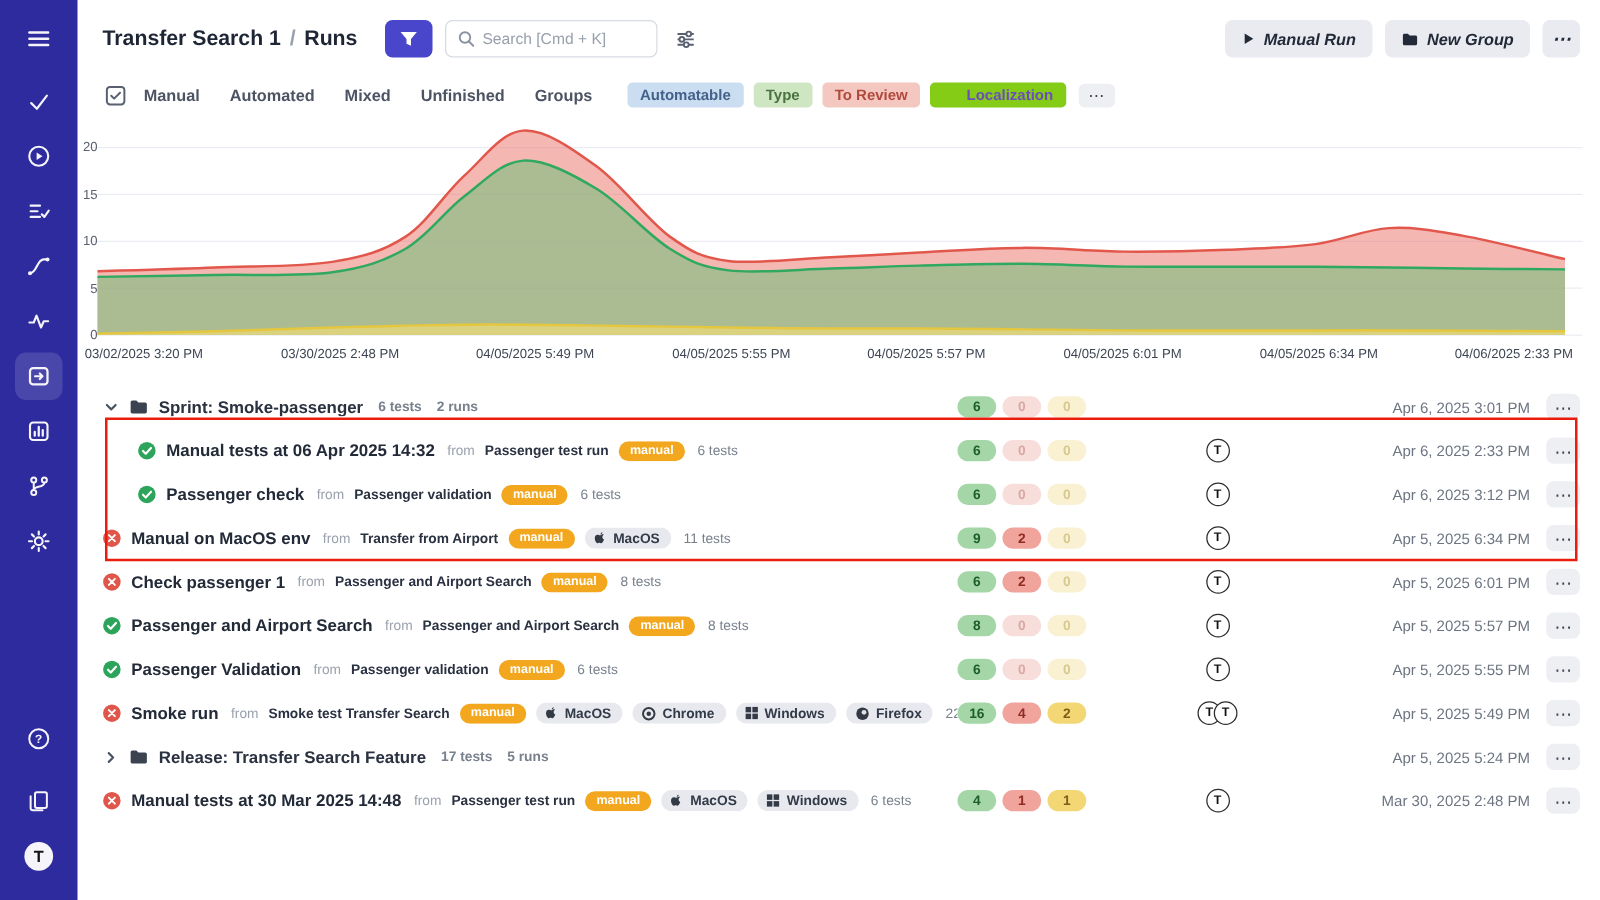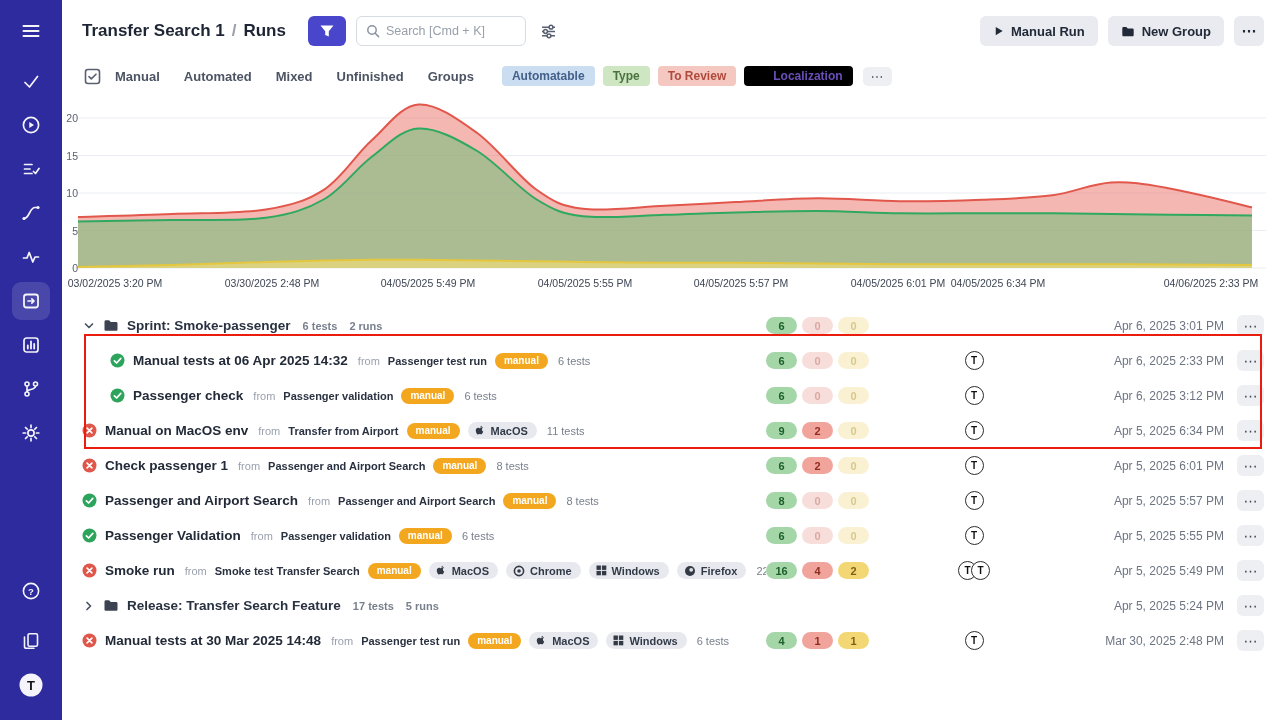--- a/index.html
+++ b/index.html
@@ -22,21 +22,21 @@
   .breadcrumb { font-size:17px; font-weight:700; color:#1e2534; white-space:nowrap; margin-right:12px; }
   .breadcrumb .sep { color:#9aa1ad; margin:0 7px; font-weight:600; }
   .btn-filter { width:38px; height:30px; border-radius:6px; background:var(--filter,#4a46cc); display:flex; align-items:center; justify-content:center; cursor:pointer; border:none; }
   .search { width:170px; height:30px; border:1px solid #d7dbe2; border-radius:6px; display:flex; align-items:center; gap:6px; padding:0 9px; background:#fff; }
   .search input { border:none; outline:none; flex:1; min-width:0; font-size:12.5px; color:#333; font-family:inherit; }
   .search input::placeholder { color:#98a0ac; }
   .icon-btn { background:none; border:none; display:flex; align-items:center; justify-content:center; cursor:pointer; padding:4px; }
   .grow { flex:1; }
   .btn { height:30px; border:none; border-radius:6px; display:inline-flex; align-items:center; gap:7px; padding:0 13px; font-size:13px; font-weight:700; cursor:pointer; font-family:inherit; white-space:nowrap; }
   .btn.primary { background:var(--accent,#5457d6); color:#fff; }
-  .btn.light { background:#e9ebf1; color:#222a38; }
+  .btn.light { background:#e9ebf1; color:#222a38;font-style:italic; }
   .btn.square { width:30px; padding:0; justify-content:center; font-size:15px; }
 
   
   .tabs-row { display:flex; align-items:center; padding:20px 16px 0 22px; }
   .tabs { display:flex; gap:24px; margin-left:14px; }
   .tab { font-size:13px; font-weight:600; color:#4c5464; cursor:pointer; white-space:nowrap; }
   .tags { display:flex; gap:8px; margin-left:28px; }
   .tag { font-size:12px; font-weight:600; border-radius:4px; padding:3px 10px; cursor:pointer; white-space:nowrap; }
   .mini-btn { background:#edeff3; border:none; border-radius:5px; padding:2px 8px; color:#3c4350; font-size:13px; cursor:pointer; margin-left:10px; }
 
@@ -260,21 +260,21 @@
           <span class="tab">Manual</span>
           <span class="tab">Automated</span>
           <span class="tab">Mixed</span>
           <span class="tab">Unfinished</span>
           <span class="tab">Groups</span>
         </div>
       <div class="tags" id="tags">
           <span class="tag" style="background: rgb(203, 221, 241); color: rgb(68, 97, 138);">Automatable</span>
           <span class="tag" style="background: rgb(207, 230, 195); color: rgb(74, 115, 64);">Type</span>
           <span class="tag" style="background: rgb(244, 199, 192); color: rgb(176, 74, 60);">To Review</span>
-          <span class="tag" style="background: #000000; color: rgb(107, 79, 184); padding-left: 29px;">Localization</span>
+          <span class="tag" style="background: #84cc16; color: rgb(107, 79, 184); padding-left: 29px;">Localization</span>
         </div>
       <button class="mini-btn">⋯</button>
     </div>
 
     <div class="chart-wrap" id="chart-wrap">
       <svg id="chart-svg" width="1218" height="170" viewBox="0 0 1218 170">
           <line x1="10" y1="168.0" x2="1204" y2="168.0" stroke="#ebedf2" stroke-width="1"></line>
           <line x1="10" y1="130.5" x2="1204" y2="130.5" stroke="#ebedf2" stroke-width="1"></line>
           <line x1="10" y1="93.0" x2="1204" y2="93.0" stroke="#ebedf2" stroke-width="1"></line>
           <line x1="10" y1="55.5" x2="1204" y2="55.5" stroke="#ebedf2" stroke-width="1"></line>
@@ -290,21 +290,21 @@
         <span class="ylab" style="top: 130.5px;">5</span>
         <span class="ylab" style="top: 93px;">10</span>
         <span class="ylab" style="top: 55.5px;">15</span>
         <span class="ylab" style="top: 18px;">20</span>
         <span class="xlab" style="left: 53px;">03/02/2025 3:20 PM</span>
         <span class="xlab" style="left: 210px;">03/30/2025 2:48 PM</span>
         <span class="xlab" style="left: 366px;">04/05/2025 5:49 PM</span>
         <span class="xlab" style="left: 523px;">04/05/2025 5:55 PM</span>
         <span class="xlab" style="left: 679px;">04/05/2025 5:57 PM</span>
         <span class="xlab" style="left: 836px;">04/05/2025 6:01 PM</span>
-        <span class="xlab" style="left: 936px;">04/05/2025 6:34 PM</span>
+        <span class="xlab" style="left: 993px;">04/05/2025 6:34 PM</span>
         <span class="xlab" style="left: 1149px;">04/06/2025 2:33 PM</span>
       </div>
 
 
     <div class="runs-list" id="runs-list">
         <div class="row group">
           <div class="left">
             <span class="chev">
               <svg width="12" height="12" viewBox="0 0 12 12">
                 <path d="M2.5 4 L6 7.5 L9.5 4" stroke="#4c5464" stroke-width="1.7" fill="none" stroke-linecap="round" stroke-linejoin="round"></path>

